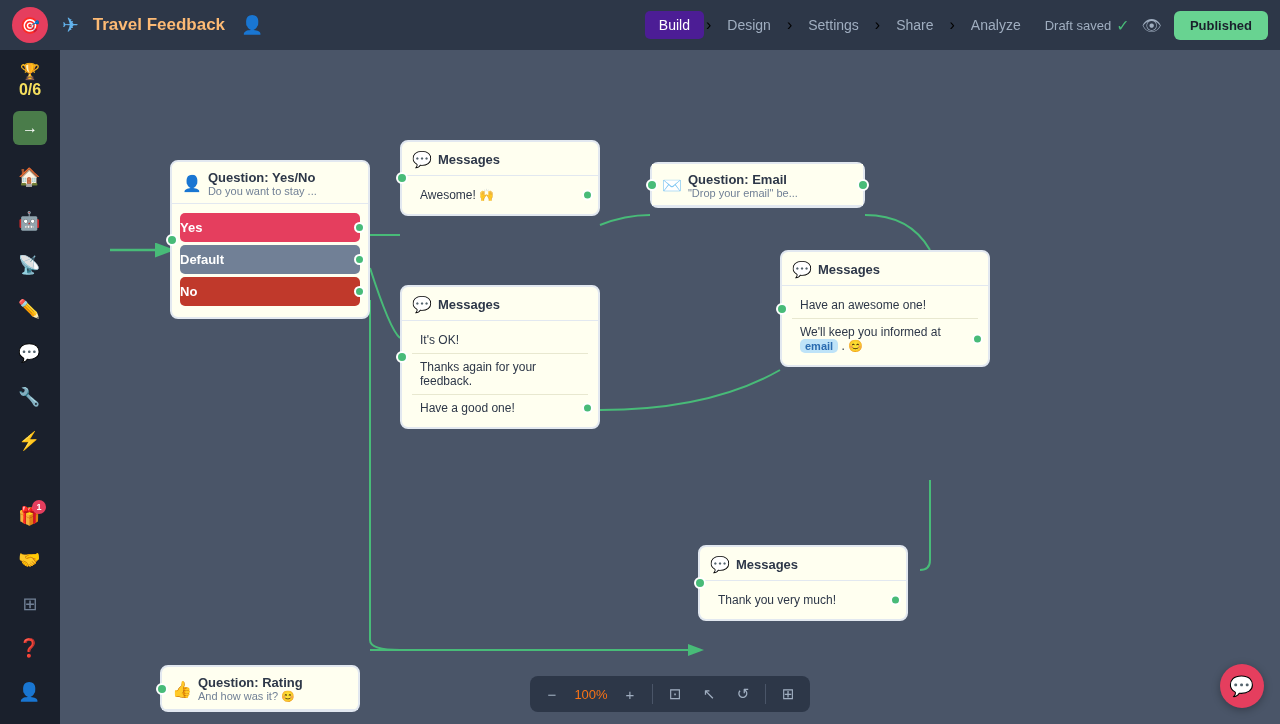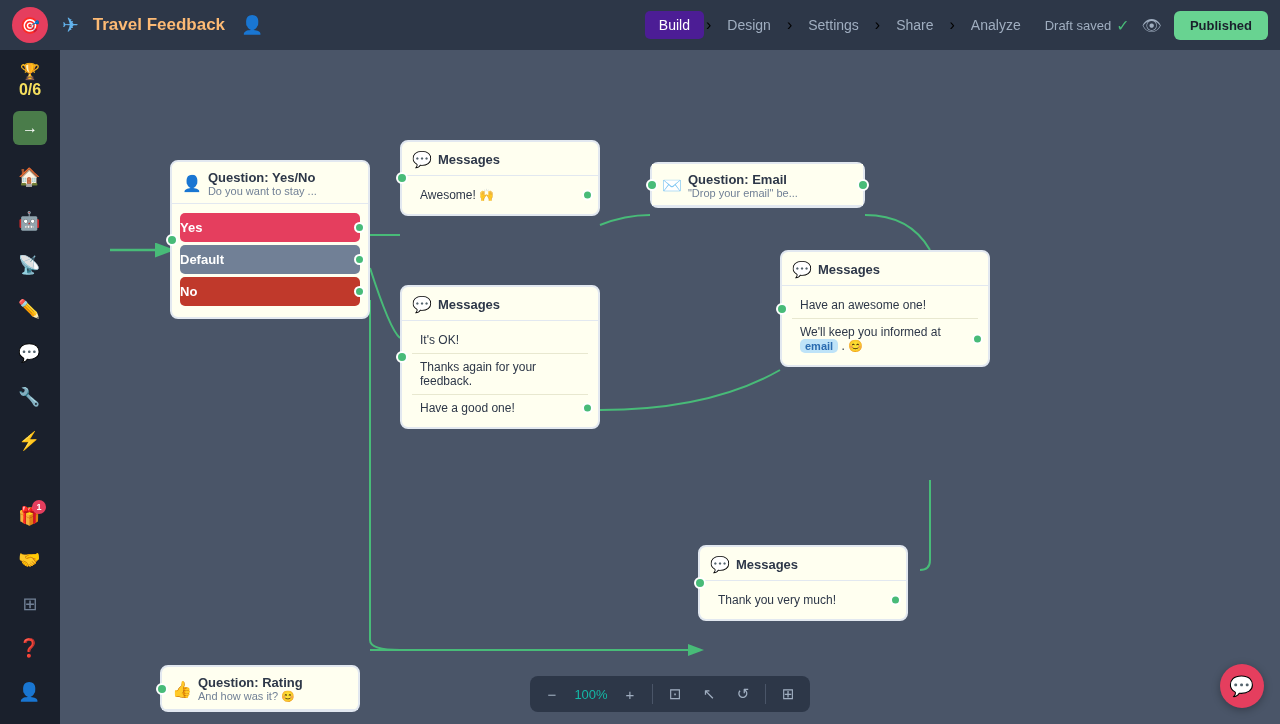--- a/index.html
+++ b/index.html
@@ -153,21 +153,21 @@
     
     .bottom-toolbar {
       position: absolute; bottom: 12px; left: 50%; transform: translateX(-50%);
       background: #2d3748; border-radius: 8px; display: flex; align-items: center;
       padding: 4px 8px; gap: 6px; z-index: 100;
     }
     .toolbar-btn {
       width: 28px; height: 28px; border-radius: 5px; border: none; background: none;
       color: #a0aec0; font-size: 15px; cursor: pointer; display: flex; align-items: center; justify-content: center;
     }
-    .zoom-val { color: #14b8a6; font-size: 13px; min-width: 38px; text-align: center; }
+    .zoom-val { color: #f97316; font-size: 13px; min-width: 38px; text-align: center; }
     .toolbar-sep { width: 1px; height: 20px; background: #4a5568; margin: 0 2px; }
 
     
     .chat-bubble {
       position: absolute; bottom: 16px; right: 16px;
       width: 44px; height: 44px; background: #e53e5e; border-radius: 50%;
       display: flex; align-items: center; justify-content: center;
       color: white; font-size: 20px; cursor: pointer; box-shadow: 0 2px 8px rgba(0,0,0,0.3);
       z-index: 200;
     }

